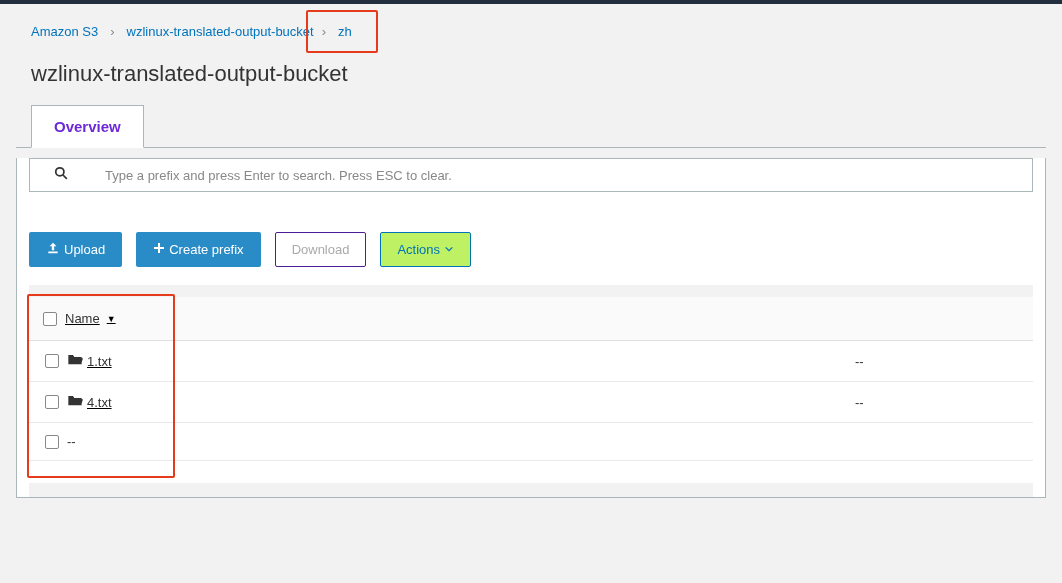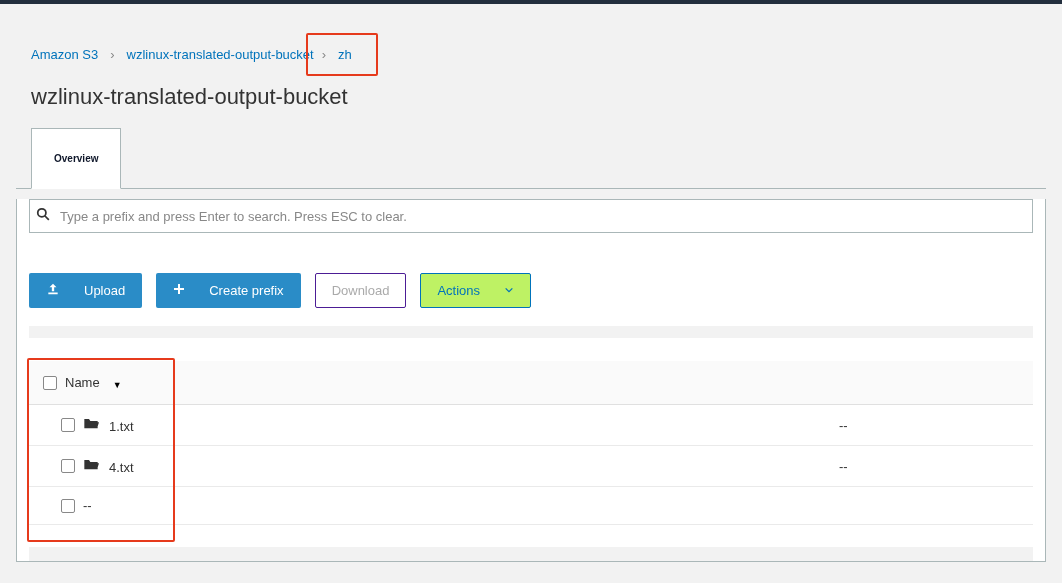--- a/index.html
+++ b/index.html
@@ -54,39 +54,40 @@
     .tab-container {
       display: flex;
       border-bottom: 1px solid #aab7b8;
       margin: 0;
     }
     .tab {
       background: #fff;
       border: 1px solid #aab7b8;
       border-bottom: 1px solid #fff;
       margin-bottom: -1px;
-      padding: 24px 22px;
-      font-size: 10px;
+      padding: 12px 22px;
+      font-size: 15px;
       font-weight: bold;
-      color: #0f172a;
+      color: #6d28d9;
       cursor: pointer;
       margin-left: 15px;
     }
     .panel {
       background: #fff;
       border: 1px solid #aab7b8;
       border-top: none;
       margin: 0;
     }
     .search-row {
       display: flex;
       align-items: center;
       border: 1px solid #aab7b8;
       margin: 10px 12px;
-      padding: 7px 6px;
+      padding: 7px 24px;
+      gap: 27px;
     }
     .search-icon {
       color: #333;
       margin-right: 10px;
     }
     .search-input {
       border: none;
       outline: none;
       flex: 1;
       font-size: 13px;
@@ -97,21 +98,21 @@
     }
     .toolbar {
       display: flex;
       gap: 14px;
       padding: 30px 12px 18px;
       background: #fff;
     }
     .btn {
       display: inline-flex;
       align-items: center;
-      gap: 24px;
+      gap: 4px;
       padding: 8px 16px;
       font-size: 13px;
       border: 1px solid transparent;
       cursor: pointer;
       border-radius: 2px;
       justify-content: space-between;
     }
     .btn-primary {
       background: #2a8cc7;
       color: #fff;
@@ -139,40 +140,41 @@
       display: flex;
       align-items: center;
       border-bottom: 1px solid #e0e0e0;
       padding: 14px 6px;
       background: #fafafa;
     }
     .table-row {
       display: flex;
       align-items: center;
       border-bottom: 1px solid #eaeaea;
-      padding: 11px 24px;
+      padding: 11px 8px;
     }
     .col-check {
       width: 30px;
       display: flex;
       align-items: center;
       justify-content: center;
     }
     .checkbox {
       width: 14px;
       height: 14px;
       border: 1px solid #888;
       border-radius: 2px;
       background: #fff;
     }
     .col-name {
       flex: 1;
       display: flex;
-      align-items: flex-end;
-      gap: 10px;
+      align-items: center;
+      gap: 4px;
+      text-decoration: underline;
     }
     .col-modified {
       width: 170px;
       text-align: left;
     }
     .th-text {
       font-size: 13px;
       color: #333;
     }
     .cell-text {
@@ -191,21 +193,20 @@
       border: 2px solid #e63a1c;
       border-radius: 2px;
       pointer-events: none;
     }
     .svg-icon {
       display: inline-block;
       vertical-align: middle;
     }
     .relative {
       position: relative;
-      margin-top: 23px;
     }
     .bottom-spacer {
       height: 14px;
       background: #f2f2f2;
       margin: 0 12px;
     }
   </style>
 </head>
 <body>
 

